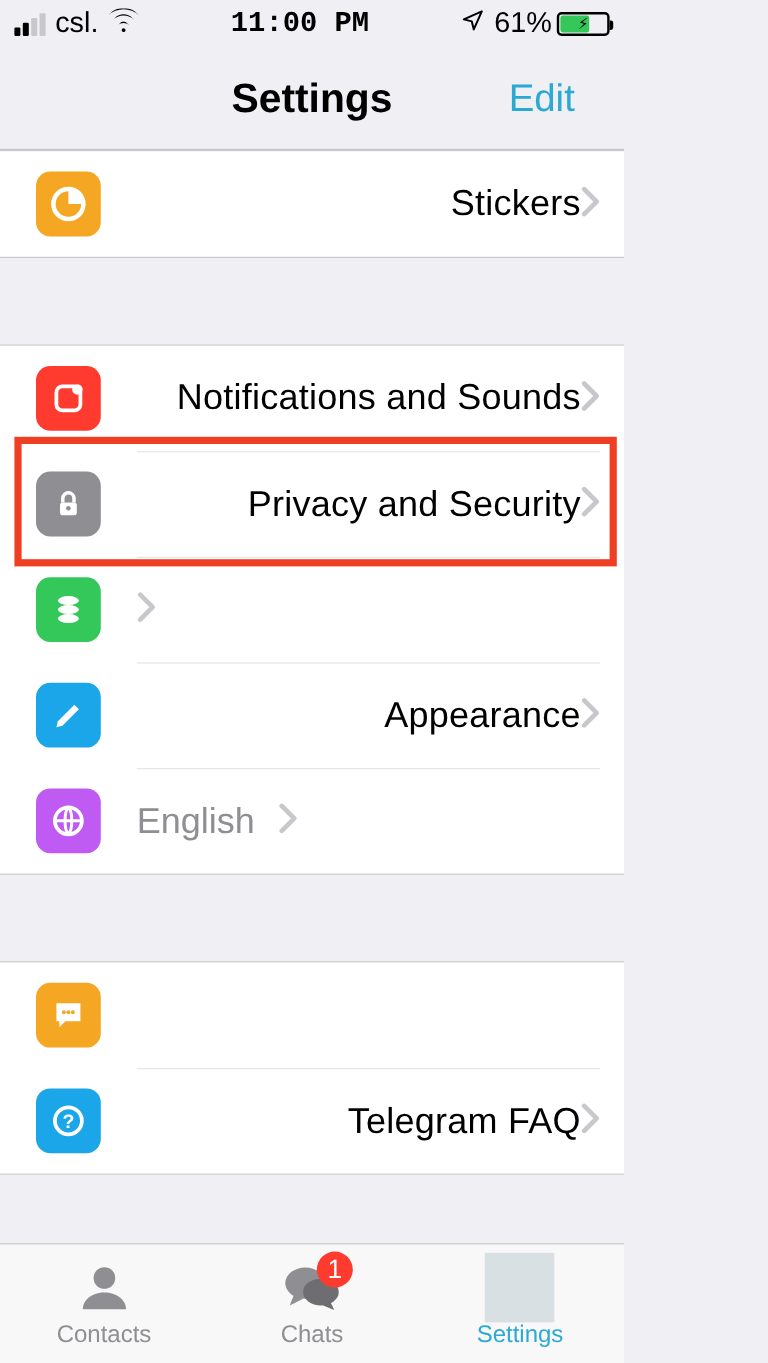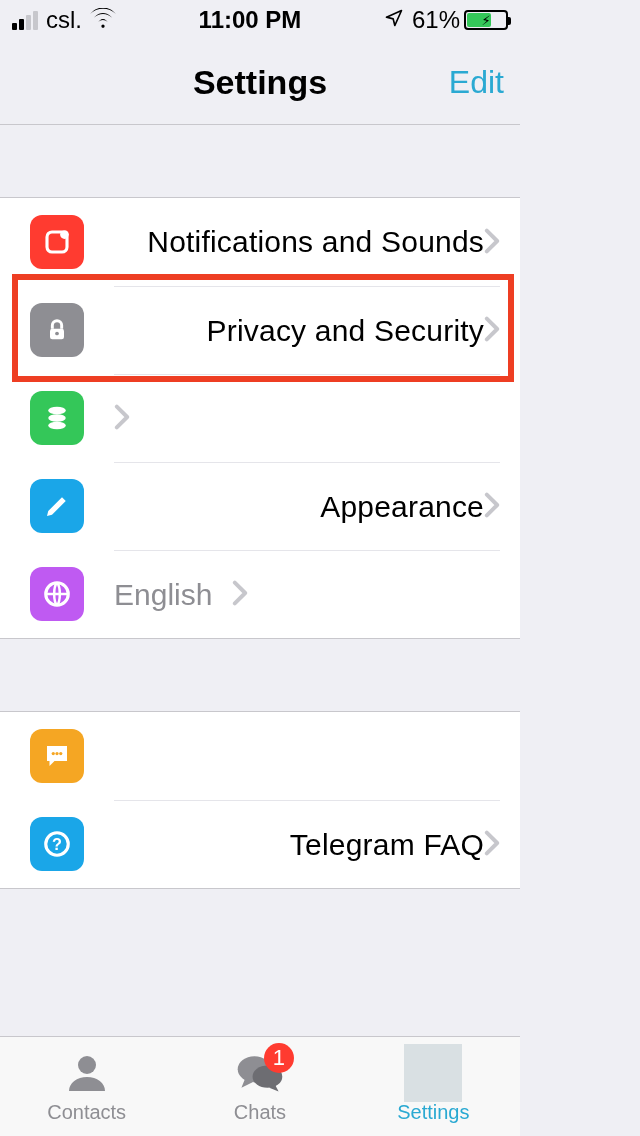--- a/index.html
+++ b/index.html
@@ -1,30 +1,30 @@
 <!DOCTYPE html>
 <html><head>
 <meta charset="utf-8">
 <style>
   * { box-sizing: border-box; margin: 0; padding: 0; }
   html, body { width: 640px; height: 1136px; font-family: -apple-system, "Helvetica Neue", Arial, sans-serif; background: #efeff4; color: #000; overflow: hidden; }
   .screen { width: 520px; height: 1136px; position: relative; display: flex; flex-direction: column; text-align: right; }
   
   .status-bar { height: 40px; display: flex; align-items: center; justify-content: space-between; padding: 0 12px; font-size: 24px; font-weight: 500; }
   .status-left, .status-right { display: flex; align-items: center; gap: 8px; }
-  .status-center { font-weight: 600; }
+  .status-center { font-weight: 600; font-family: Liberation Mono, monospace; }
   .battery-wrap { display: flex; align-items: center; gap: 4px; }
   .battery { width: 44px; height: 20px; border: 2px solid #000; border-radius: 4px; position: relative; display: inline-block; }
   .battery::after { content: ""; position: absolute; right: -5px; top: 5px; width: 3px; height: 8px; background: #000; border-radius: 0 2px 2px 0; }
   .battery-fill { position: absolute; left: 1px; top: 1px; bottom: 1px; width: 61%; background: #34c759; border-radius: 2px; }
   .battery-bolt { position: absolute; top: 50%; left: 50%; transform: translate(-50%,-50%); font-size: 13px; color:#000;}
   
   .nav-header { height: 85px; display:flex; align-items:center; justify-content:center; position:relative; border-bottom:1px solid #c8c7cc;}
   .nav-title { font-size: 34px; font-weight: 700; }
-  .nav-edit { position:absolute; right:16px; top:50%; transform:translateY(-50%); font-size: 32px; color:#2aa9d2; font-weight:400;}
+  .nav-edit { position:absolute; right:41px; top:50%; transform:translateY(-50%); font-size: 32px; color:#2aa9d2; font-weight:400;}
   
   .content { flex:1; overflow:hidden; }
   .group { background:#fff; border-top:1px solid #c8c7cc; border-bottom:1px solid #c8c7cc;}
   .gap-small { height:72px; }
   .gap-med { height:72px; }
   .gap-large { height:48px; background:#efeff4;}
   .row { display:flex; align-items:center; height:88px; padding:0 20px 0 30px; position:relative; }
   .row + .row .row-inner { border-top:1px solid #e5e5ea; }
   .row-inner { flex:1; height:100%; display:flex; align-items:center; }
   .icon-box { width:54px; height:54px; border-radius:12px; display:flex; align-items:center; justify-content:center; flex-shrink:0; margin-right:30px; }
@@ -84,20 +84,38 @@
     </div>
   </div>
 
   <div class="nav-header">
     <div class="nav-title">Settings</div>
     <div class="nav-edit">Edit</div>
   </div>
 
   <div class="content">
 
+    <div class="group">
+      <div class="row">
+        <div class="icon-box" style="background:#f5a623">
+          <svg width="30" height="30" viewBox="0 0 24 24">
+              <circle cx="12" cy="12" r="10" fill="none" stroke="#fff" stroke-width="3"></circle>
+              <path d="M12 2 A10 10 0 0 1 22 12 L12 12 Z" fill="#fff"></path>
+            </svg>
+        </div>
+        <div class="row-inner">
+          <div class="row-label">Stickers</div>
+          <div class="chevron">
+            <svg width="16" height="26" viewBox="0 0 12 20">
+                <path d="M2 2l8 8-8 8" fill="none" stroke="#c7c7cc" stroke-width="3" stroke-linecap="round" stroke-linejoin="round"></path>
+              </svg>
+          </div>
+        </div>
+      </div>
+    </div>
 
     <div class="gap-small"></div>
 
     <div class="group" style="position:relative;">
       <div class="row">
         <div class="icon-box" style="background:#ff3b30">
           <svg width="30" height="30" viewBox="0 0 24 24">
               <rect x="4" y="4" width="16" height="16" rx="4" fill="none" stroke="#fff" stroke-width="2.5"></rect>
               <circle cx="18" cy="6" r="3.5" fill="#fff"></circle>
             </svg>

